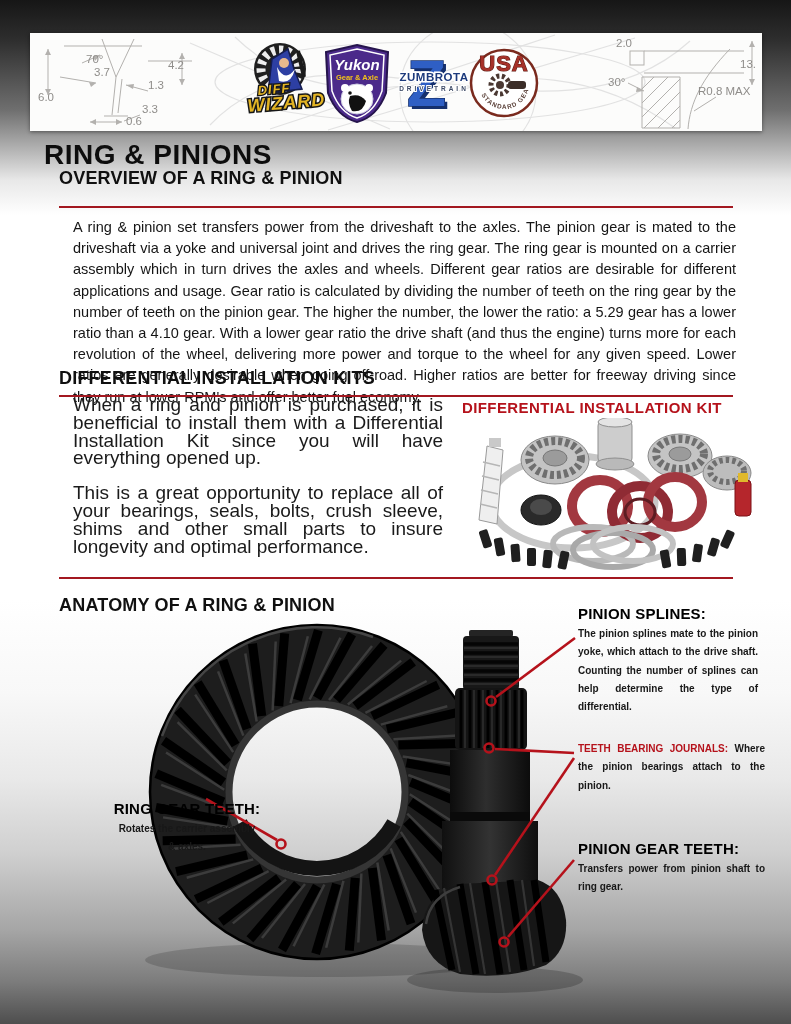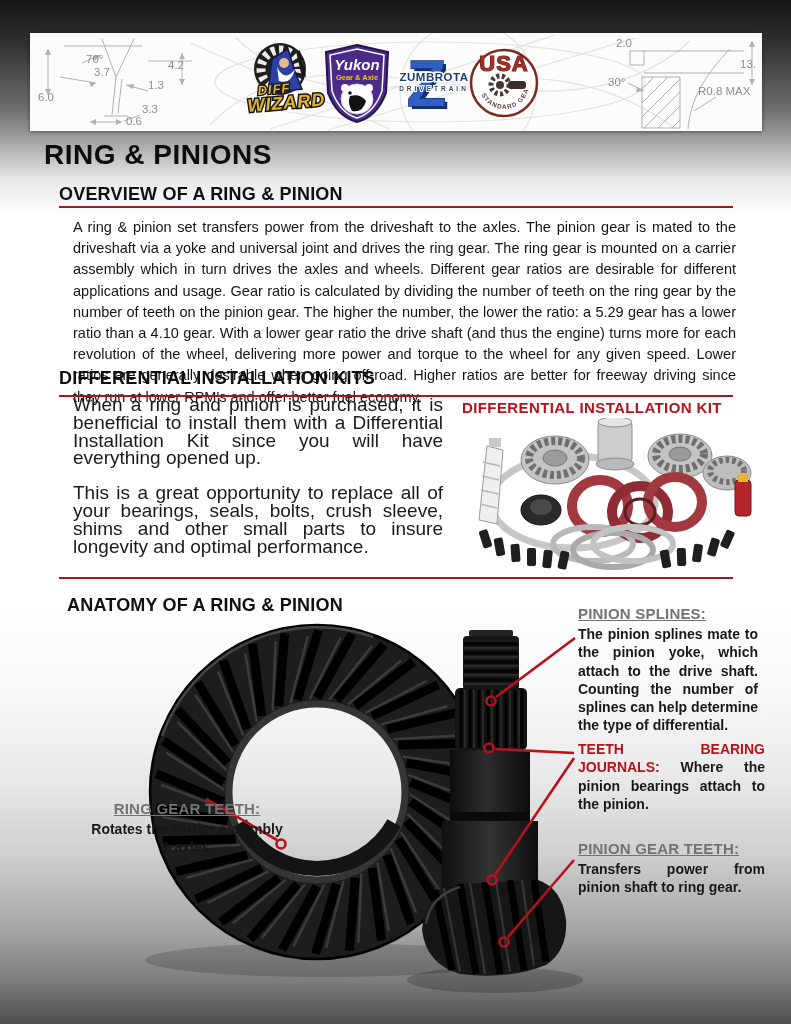--- a/index.html
+++ b/index.html
@@ -27,22 +27,22 @@
 
   
   .photo-bg{position:absolute;left:0;top:600px;width:791px;height:424px;z-index:0;
             background:linear-gradient(to bottom,#ffffff 0%,#f8f8f8 22%,#e9e9e9 42%,#cfcfcf 60%,#a5a5a5 78%,#7c7c7c 90%,#4e4e4e 100%);}
   .anatomy-intro{position:absolute;left:44px;top:629px;width:300px;font-size:14.5px;line-height:19.5px;
                  font-weight:bold;color:#161616;white-space:pre-line;z-index:3;}
   .gear-svg{position:absolute;left:130px;top:608px;z-index:1;}
   .lines-svg{position:absolute;left:0;top:600px;z-index:2;}
 
   .callout{position:absolute;z-index:3;}
-  .callout .lab{font-size:15px;font-weight:bold;color:#737373;letter-spacing:.2px;margin:0 0 3px 0;text-decoration:underline;}
-  .callout .desc{font-size:14px;font-weight:bold;color:#181818;line-height:18.3px;}
+  .callout .lab{font-size:15px;font-weight:bold;color:#000000;letter-spacing:.2px;margin:0 0 3px 0;}
+  .callout .desc{font-size:10px;font-weight:bold;color:#181818;line-height:18.3px;}
   .just{text-align:justify;}
   .pre{white-space:pre-line;}
   .inline-lab{color:#b5121b;font-weight:bold;}
 
   .co-ring{left:67px;top:800px;width:240px;text-align:center;}
   .co-splines{left:578px;top:605px;width:180px;}
   .co-journals{left:578px;top:740px;width:187px;}
   .co-pteeth{left:578px;top:840px;width:187px;}
 
   svg text{font-family:"Liberation Sans",sans-serif;}
@@ -161,21 +161,21 @@
           </defs>
         <text font-size="6.3" font-weight="bold" fill="#5a4038" letter-spacing="1">
           <textPath href="#usaArc" startOffset="6%">STANDARD GEAR</textPath>
         </text>
       </g>
     </svg>
   </div>
 
   <div class="page-title">RING &amp; PINIONS</div>
 
-  <div class="sec-h" style="left:59px;top:184px;text-align:center;">OVERVIEW OF A RING &amp; PINION</div>
+  <div class="sec-h" style="left:59px;top:168px;text-align:center;">OVERVIEW OF A RING &amp; PINION</div>
   <div class="rule" style="top:206px;"></div>
   <div class="body-text">A ring &amp; pinion set transfers power from the driveshaft to the axles. The pinion gear is mated to the driveshaft via a yoke and universal joint and drives the ring gear. The ring gear is mounted on a carrier assembly which in turn drives the axles and wheels. Different gear ratios are desirable for different applications and usage. Gear ratio is calculated by dividing the number of teeth on the ring gear by the number of teeth on the pinion gear. The higher the number, the lower the ratio: a 5.29 gear has a lower ratio than a 4.10 gear. With a lower gear ratio the drive shaft (and thus the engine) turns more for each revolution of the wheel, delivering more power and torque to the wheel for any given speed. Lower ratios are generally desirable when going off-road. Higher ratios are better for freeway driving since they run at lower RPM's and offer better fuel economy.</div>
 
   <div class="sec-h" style="left:59px;top:368px;">DIFFERENTIAL INSTALLATION KITS</div>
   <div class="rule" style="top:395px;"></div>
 
   <div class="kits-left">
     <p>When a ring and pinion is purchased, it is benefficial to install them with a Differential Installation Kit since you will have everything opened up.</p>
     <p>This is a great opportunity to replace all of your bearings, seals, bolts, crush sleeve, shims and other small parts to insure longevity and optimal performance.</p>
   </div>
@@ -243,21 +243,21 @@
       <rect x="238" y="126" width="9" height="18" rx="2" transform="rotate(8 242 135)"></rect>
       <rect x="254" y="120" width="9" height="18" rx="2" transform="rotate(16 258 129)"></rect>
       <rect x="268" y="112" width="9" height="18" rx="2" transform="rotate(24 272 121)"></rect>
     </g>
   </svg>
 
   <div class="rule" style="top:577px;"></div>
 
   <div class="photo-bg"></div>
 
-  <div class="sec-h" style="left:59px;top:595px;z-index:3;margin-left:8px;">ANATOMY OF A RING &amp; PINION</div>
+  <div class="sec-h" style="left:59px;top:595px;z-index:3;">ANATOMY OF A RING &amp; PINION</div>
 
   <svg class="gear-svg" width="460" height="406" viewBox="0 0 460 406">
     <defs>
       <g id="rg-tooth">
         <path d="M187,90 L222,26" stroke="#000000" stroke-width="9"></path>
         <path d="M199,92 L242,38" stroke="#3c3c3c" stroke-width="2.5"></path>
       </g>
       <clipPath id="ringClip">
         <path clip-rule="evenodd" d="M20,184 a167,167 0 1,0 334,0 a167,167 0 1,0 -334,0 M99,184 a88,88 0 1,1 176,0 a88,88 0 1,1 -176,0"></path>
       </clipPath>

